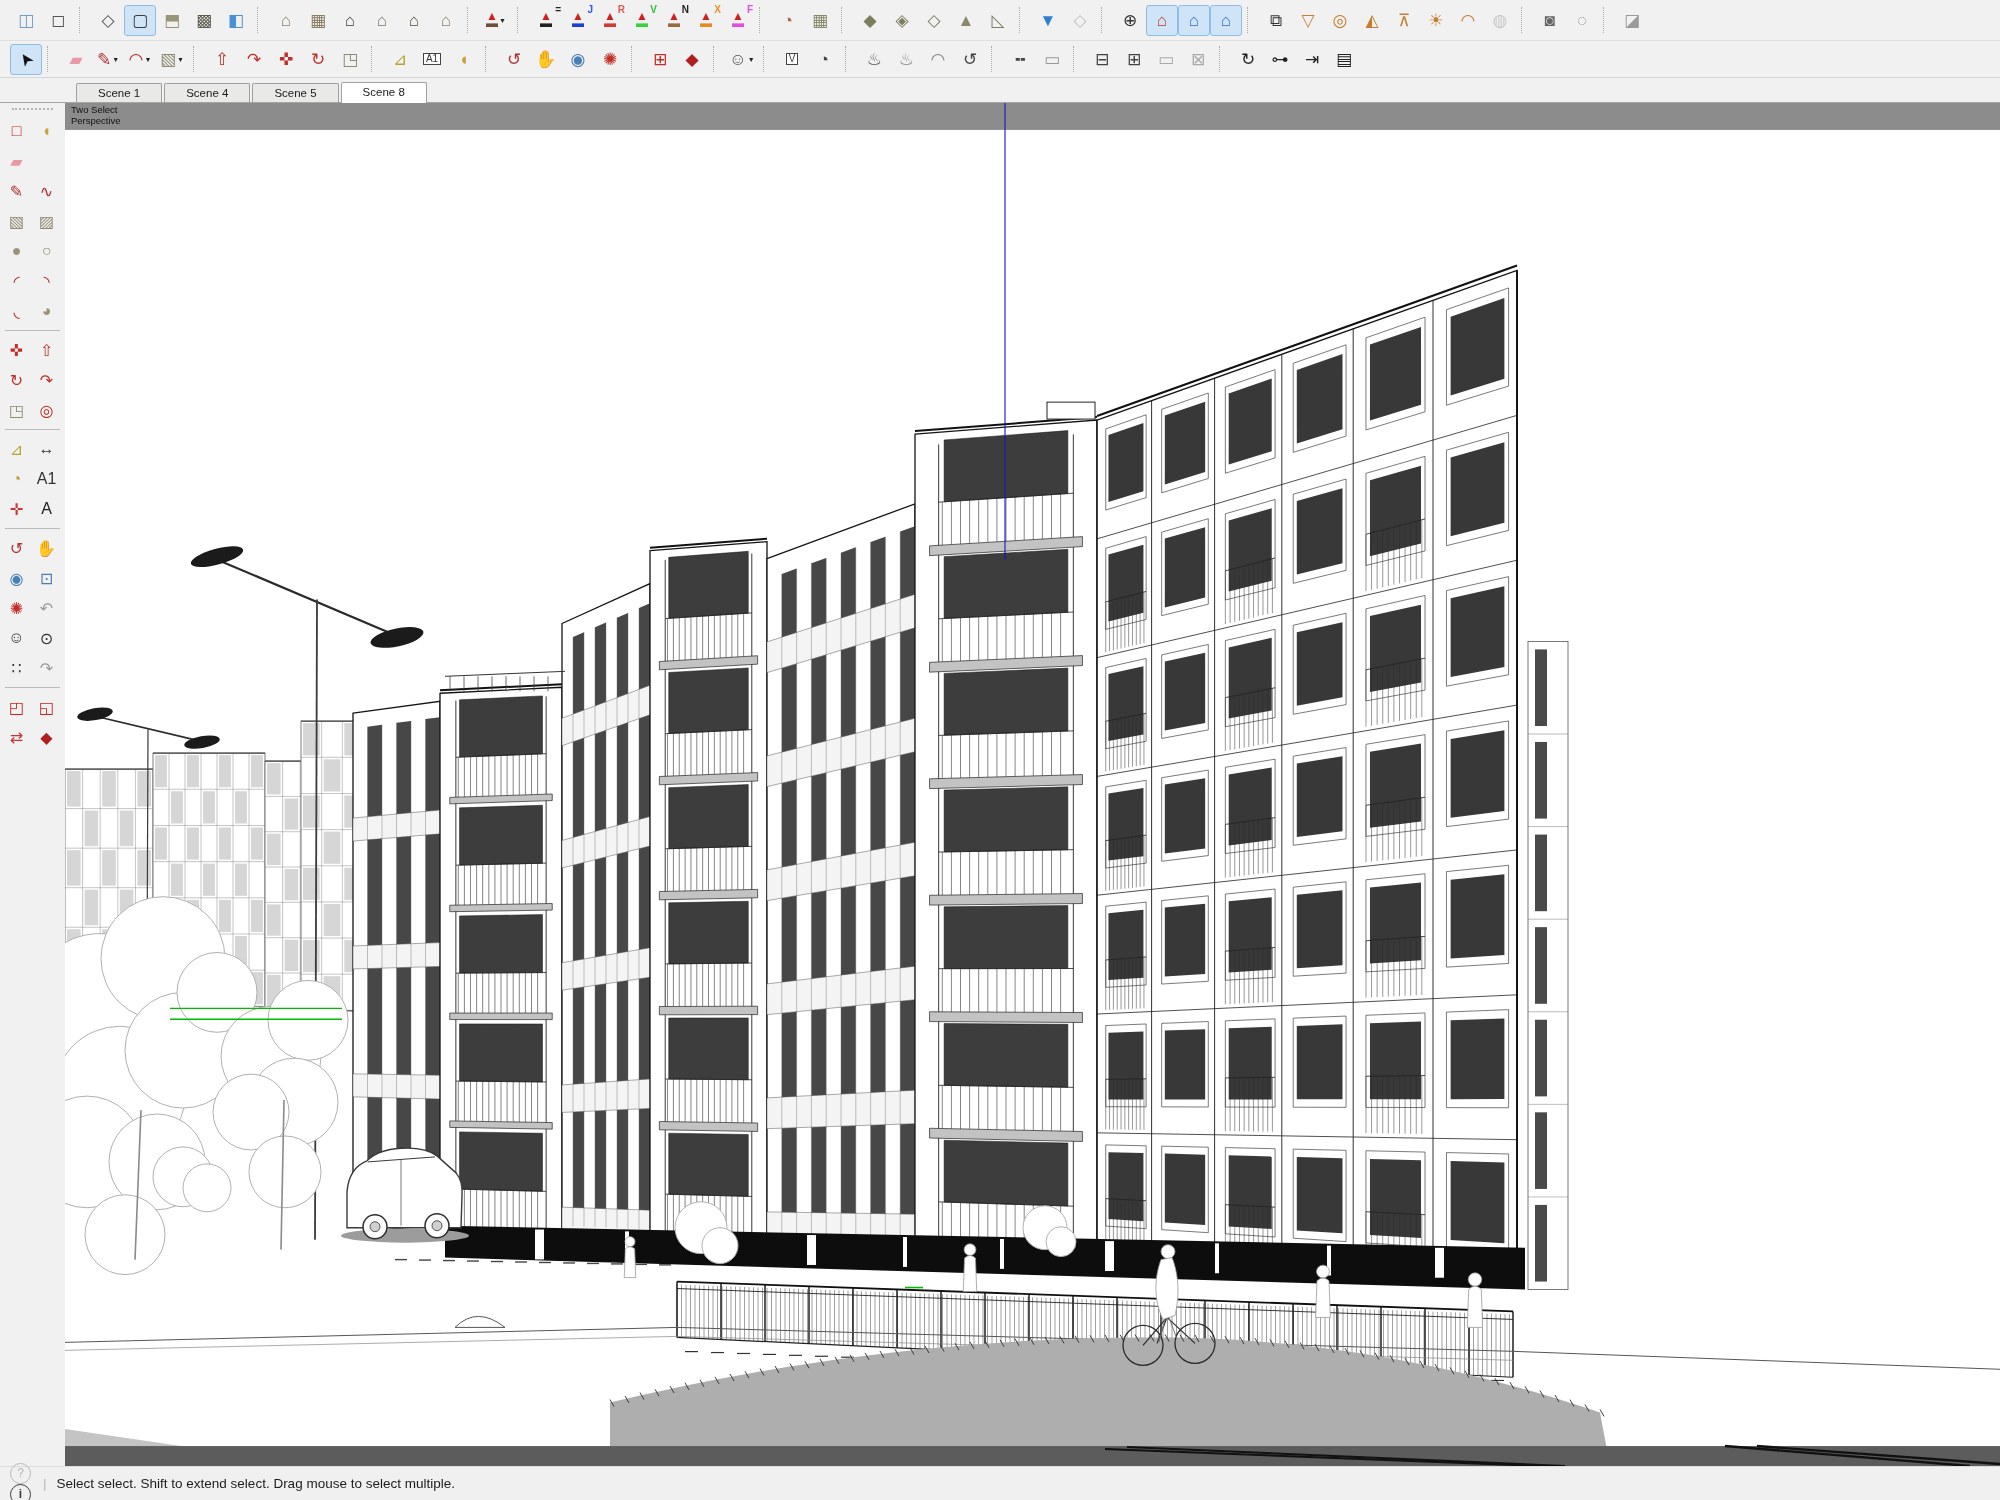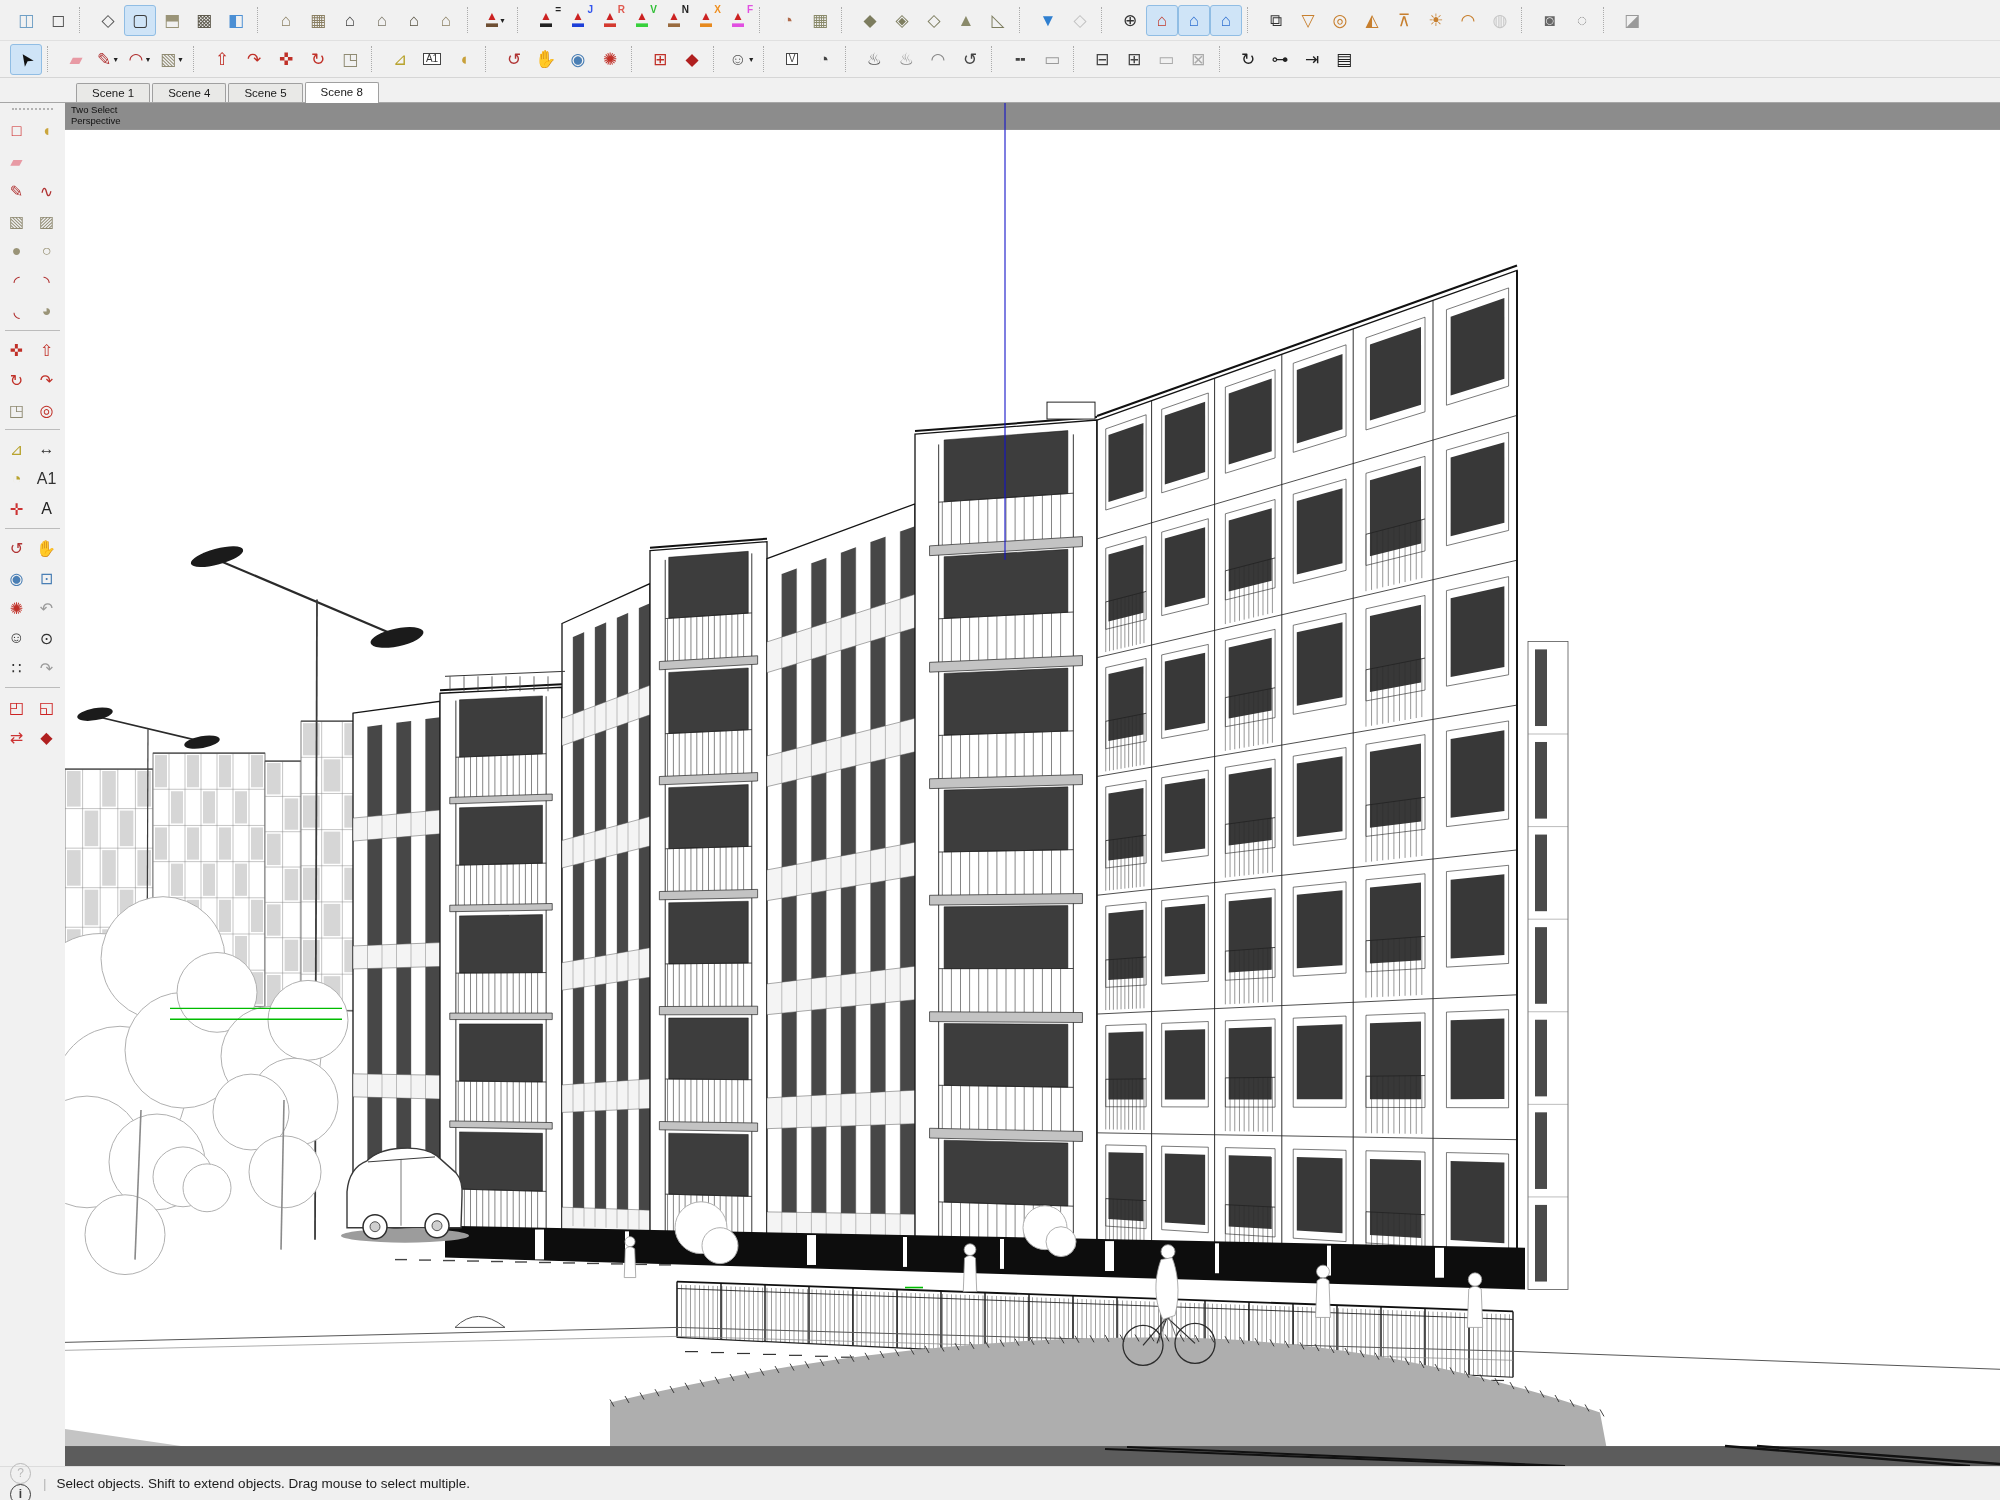--- a/index.html
+++ b/index.html
@@ -13,21 +13,21 @@
   .tbtn.active{background:#cfe4f7;border-color:#90bde4;}
   .tbtn .g{display:block;}
   .tbtn .txt{font-size:10px;border:1px solid #444;padding:0 2px;color:#333;background:#fff;}
   .tbtn .dd{font-size:7px;color:#222;margin-left:1px;}
   .tbtn .badge{position:absolute;top:-1px;right:0;font-size:10px;font-weight:bold;line-height:1;}
   .stack{display:flex;flex-direction:column;align-items:center;line-height:.62;font-size:12px;}
   .tsep{width:8px;height:26px;border-left:1px dotted #ababab;margin:0 4px 0 5px;flex:0 0 auto;}
   
   #tabbar{height:24px;background:#f1f1f1;display:flex;align-items:flex-end;padding-left:76px;border-bottom:1px solid #a6a6a6;flex:0 0 auto;}
   .tab{font-size:11.5px;color:#1a1a1a;background:#e9e9e7;border:1px solid #a0a0a0;border-bottom:none;
-       padding:3px 15px 3px;margin-right:2px;border-radius:2px 2px 0 0;position:relative;cursor:default;}
+       padding:3px 21px 3px;margin-right:2px;border-radius:2px 2px 0 0;position:relative;cursor:default;}
   .tab.active{background:#fff;margin-bottom:-1px;padding-bottom:5px;z-index:2;}
   
   #mainrow{flex:1 1 auto;display:flex;min-height:0;}
   #lrail{width:65px;background:#f1f1f1;flex:0 0 auto;padding-top:2px;}
   .lhandle{border-top:2px dotted #b3b3b3;margin:3px 12px 6px;}
   .lrow{display:flex;justify-content:flex-start;padding-left:2px;gap:1px;}
   .lbtn{width:29px;height:30px;display:flex;align-items:center;justify-content:center;font-size:16px;border-radius:3px;}
   .ldiv{height:1px;background:#bcbcbc;margin:4px 5px;}
   #viewport{flex:1 1 auto;position:relative;background:#fff;min-width:0;}
   #scene{position:absolute;left:0;top:0;width:100%;height:100%;}
@@ -1765,15 +1765,15 @@
           <line x1="940" y1="0" x2="940" y2="458" stroke="#1414c8" stroke-width="1.1"></line>
         </svg>
     </div>
   </div>
   <div id="statusbar">
     <span id="sicons">
         <span class="sicon c1">?</span>
         <span class="sicon c2">i</span>
       </span>
     <span class="sdiv">|</span>
-    <span>Select objects. Shift to extend objects. Drag mouse to select multiple.</span>
+    <span>Select select. Shift to extend select. Drag mouse to select multiple.</span>
   </div>
 </div>
 
 </body></html>

